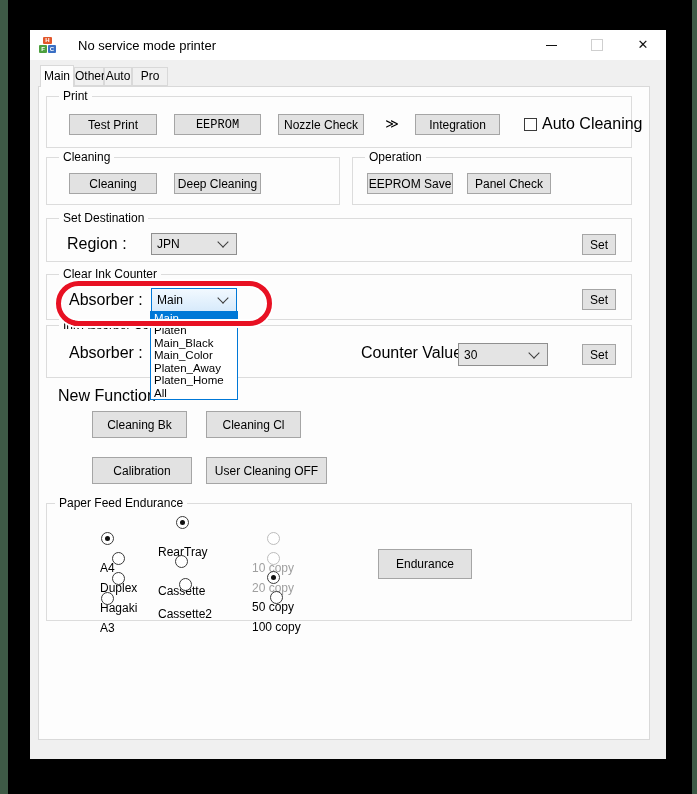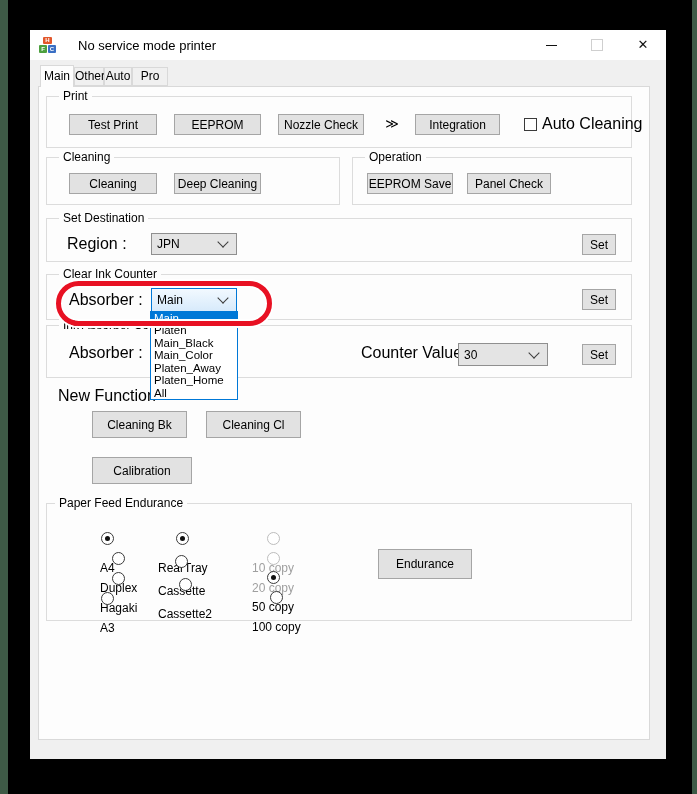--- a/index.html
+++ b/index.html
@@ -105,21 +105,21 @@
   <div class="tab selected" style="left:10px;top:35px;width:34px;height:22px;">Main</div>
   <div class="tab" style="left:44px;top:37px;width:30px;height:19px;">Other</div>
   <div class="tab" style="left:74px;top:37px;width:28px;height:19px;">Auto</div>
   <div class="tab" style="left:102px;top:37px;width:36px;height:19px;">Pro</div>
 
   <div class="tabpage"></div>
 
   <div class="group" style="left:16px;top:66px;width:586px;height:52px;">
     <span class="group-label">Print</span>
     <div class="btn" style="left:22px;top:17px;width:88px;height:21px;">Test Print</div>
-    <div class="btn" style="left:127px;top:17px;width:87px;height:21px;">EEPROM</div>
+    <div class="btn" style="left:127px;top:17px;width:87px;height:21px;font-family:Liberation Mono, monospace;">EEPROM</div>
     <div class="btn" style="left:231px;top:17px;width:86px;height:21px;">Nozzle Check</div>
     <div class="lbl" style="left:334px;top:20px;width:22px;text-align:center;font-size:13px;">≫</div>
     <div class="btn" style="left:368px;top:17px;width:85px;height:21px;">Integration</div>
     <div class="check-row" style="left:477px;top:19px;">
       <span class="checkbox"></span>
       <span class="lbl" style="position:static;">Auto Cleaning</span>
     </div>
   </div>
 
   <div class="group" style="left:16px;top:127px;width:294px;height:48px;">
@@ -174,20 +174,21 @@
     <div class="dd-item">Platen_Home</div>
     <div class="dd-item">All</div>
   </div>
 
   <div class="annotation"></div>
 
   <span class="lbl" style="left:28px;top:359px;">New Function</span>
   <div class="btn" style="left:62px;top:381px;width:95px;height:27px;">Cleaning Bk</div>
   <div class="btn" style="left:176px;top:381px;width:95px;height:27px;">Cleaning Cl</div>
   <div class="btn" style="left:62px;top:427px;width:100px;height:27px;">Calibration</div>
+  <div class="btn" style="left:176px;top:427px;width:121px;height:27px;">User Cleaning OFF</div>
 
   <div class="group" style="left:16px;top:473px;width:586px;height:118px;">
     <span class="group-label" style="left:8px;">Paper Feed Endurance</span>
 
     <div class="radio-row checked" style="left:53px;top:28px;">
       <span class="radio">
           <span class="dot"></span>
         </span>
       <span class="radio-label">A4</span>
     </div>
@@ -197,21 +198,21 @@
     </div>
     <div class="radio-row" style="left:53px;top:68px;">
       <span class="radio"></span>
       <span class="radio-label">Hagaki</span>
     </div>
     <div class="radio-row" style="left:53px;top:88px;">
       <span class="radio"></span>
       <span class="radio-label">A3</span>
     </div>
 
-    <div class="radio-row checked" style="left:111px;top:28px;text-align:right;">
+    <div class="radio-row checked" style="left:111px;top:12px;text-align:right;">
       <span class="radio">
           <span class="dot"></span>
         </span>
       <span class="radio-label">RearTray</span>
     </div>
     <div class="radio-row" style="left:111px;top:51px;">
       <span class="radio"></span>
       <span class="radio-label">Cassette</span>
     </div>
     <div class="radio-row" style="left:111px;top:74px;">

